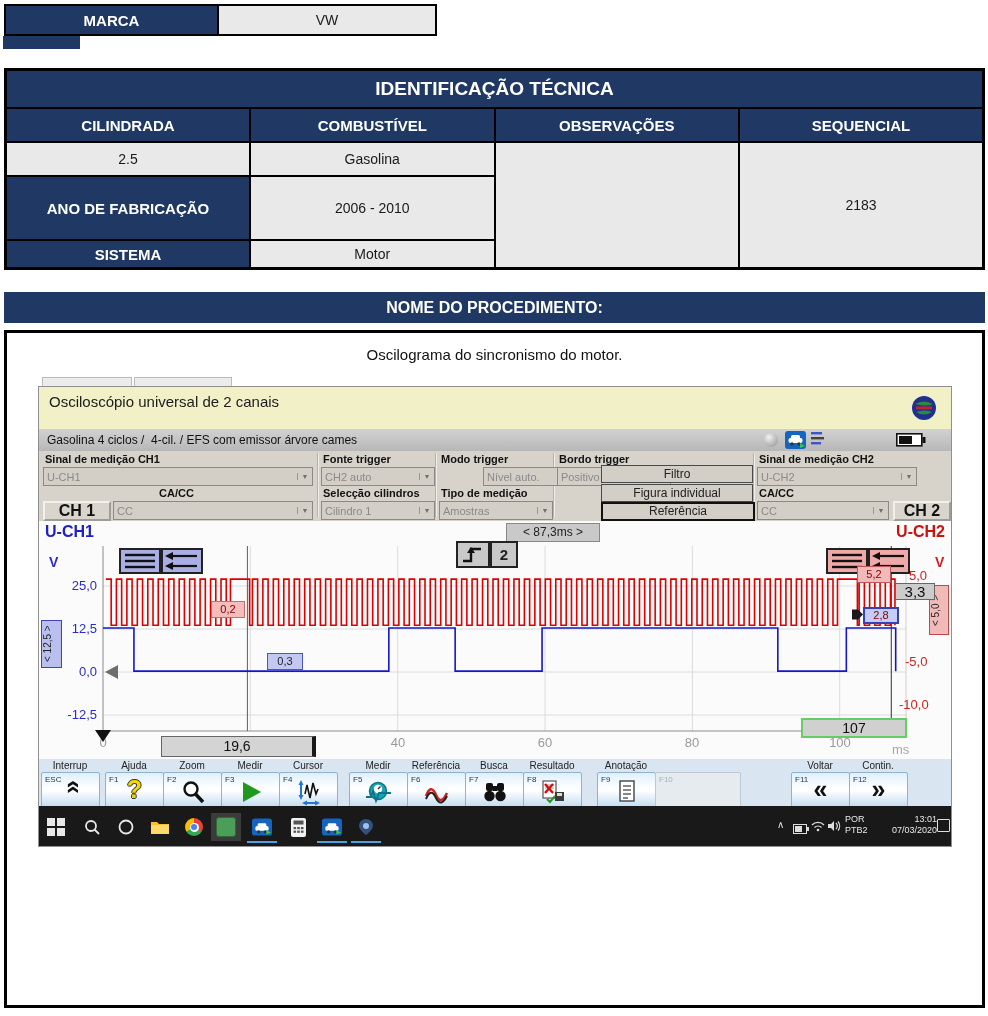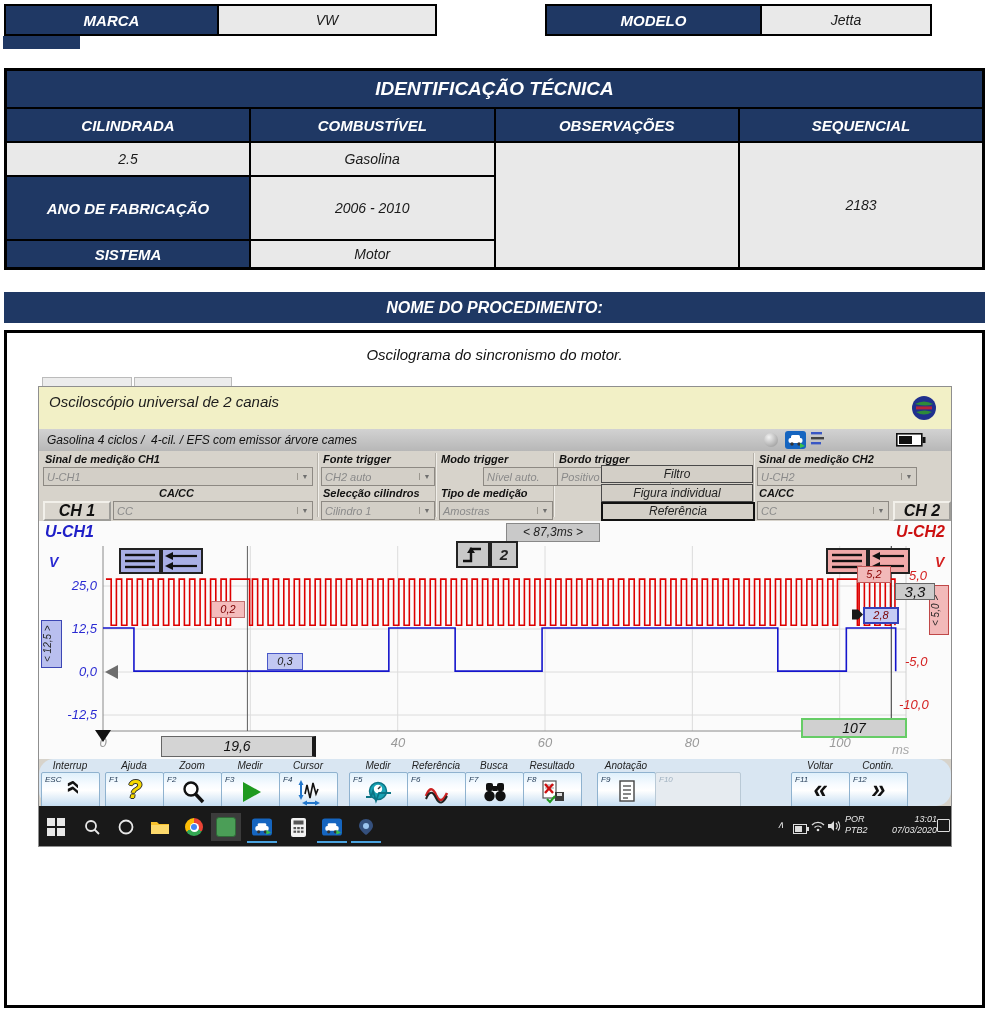--- a/index.html
+++ b/index.html
@@ -1,17 +1,17 @@
 <!DOCTYPE html>
 <html><head>
 <meta charset="utf-8">
 <style>
   html,body{margin:0;padding:0;background:#fff;}
   #root{position:relative;width:988px;height:1016px;background:#fff;
-        font-family:"Liberation Sans",sans-serif;overflow:hidden;font-style:italic;}
+        font-family:"Liberation Sans",sans-serif;overflow:hidden;}
   .abs{position:absolute;}
   table{border-collapse:collapse;table-layout:fixed;}
   td{border:2px solid #000;overflow:hidden;}
   .navy{background:#1F3864;color:#fff;font-weight:bold;text-align:center;}
   .grayc{background:#e9e9e9;color:#1a1a1a;text-align:center;}
   .hdr15{font-size:15px;}
   .val14{font-size:14px;}
   
   .win{background:#d7d3cb;border:1px solid #8f8f8f;}
   .titlebar{background:#f2f0c6;border-bottom:1px solid #b3af8a;}
@@ -22,21 +22,21 @@
   .dd-val{flex:1;font-size:11px;color:#8a8a8a;padding-left:3px;white-space:nowrap;overflow:hidden;}
   .dd-arr{width:14px;text-align:center;font-size:7px;color:#6f6f6f;border-left:1px solid #9b978f;}
   .gbtn{background:#d3cfc7;border:1px solid #4a4a4a;font-size:12px;color:#222;text-align:center;}
   .chbtn{background:#d9d5cd;border:2px outset #f2f0ea;font-size:16px;font-weight:bold;color:#111;text-align:center;}
   .scope-area{background:#fbfbfb;}
   .mbox{position:absolute;font-size:11px;text-align:center;line-height:15px;}
   .vscale{writing-mode:vertical-rl;transform:rotate(180deg);font-size:10px;color:#222;text-align:center;}
   .axlblL{position:absolute;width:44px;text-align:right;font-size:13px;color:#2a2ad2;}
   .axlblR{position:absolute;font-size:13px;color:#d42020;}
   .axlblX{position:absolute;width:40px;text-align:center;font-size:13px;color:#9a9a9a;}
-  .toolbar{background:#d9e6f2;border-radius:15px;}
+  .toolbar{background:#d9e6f2;}
   .tb-lbl{position:absolute;width:80px;text-align:center;font-size:10px;color:#222;white-space:nowrap;}
   .tb-btn{position:absolute;width:57px;height:38px;border:1px solid #8fb2cf;border-radius:2px;
           background:linear-gradient(180deg,#dff0fb 0%,#f7fbff 30%,#ffffff 46%,#cfe3f4 80%,#b6d3ea 100%);}
   .tb-fn{position:absolute;left:3px;top:2px;font-size:8px;color:#223a55;}
   .tb-ico{position:absolute;left:50%;top:6px;transform:translateX(-50%);}
   .chev{font-size:25px;font-weight:bold;color:#111;line-height:24px;display:inline-block;}
   .taskbar{background:#191919;}
   .tkico{position:absolute;top:7px;width:30px;height:28px;display:flex;align-items:center;justify-content:center;}
   .traytxt{font-size:9px;color:#e8e8e8;line-height:11px;white-space:nowrap;}
   .tri-left{width:0;height:0;border-top:7px solid transparent;border-bottom:7px solid transparent;border-right:13px solid #6e6e6e;}
@@ -49,28 +49,20 @@
 </head>
 <body>
 
 <div id="root">
 
   <table class="abs" style="left:4px;top:4px;" border="0">
     <tbody>
         <tr>
       <td class="navy hdr15" style="width:209px;height:26px;">MARCA</td>
       <td class="grayc val14" style="width:214px;">VW</td>
-    </tr>
-  </tbody>
-    </table>
-  <table class="abs" style="left:545px;top:4px;">
-    <tbody>
-        <tr>
-      <td class="navy hdr15" style="width:211px;height:26px;">MODELO</td>
-      <td class="grayc val14" style="width:166px;">Jetta</td>
     </tr>
   </tbody>
     </table>
   <div class="abs" style="left:3px;top:36px;width:77px;height:13px;background:#1F3864;"></div>
 
   <table class="abs" style="left:4px;top:68px;width:981px;border:3px solid #000;">
     <tbody>
         <tr>
       <td colspan="4" class="navy" style="height:34px;font-size:19px;">IDENTIFICAÇÃO TÉCNICA</td>
     </tr>

